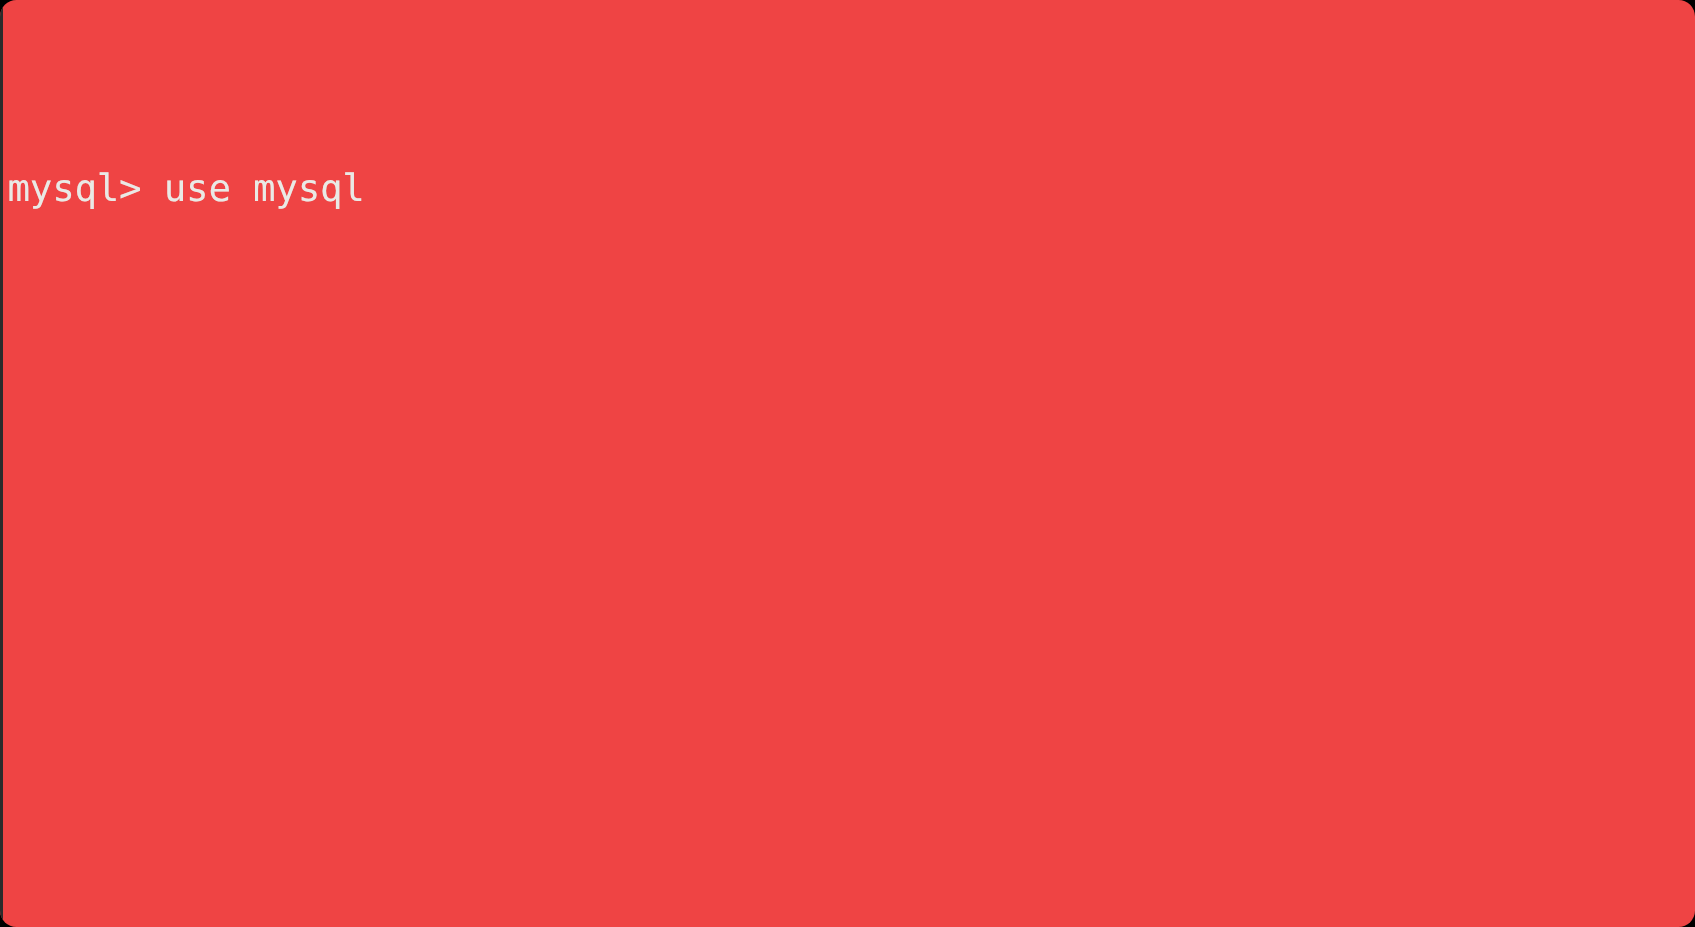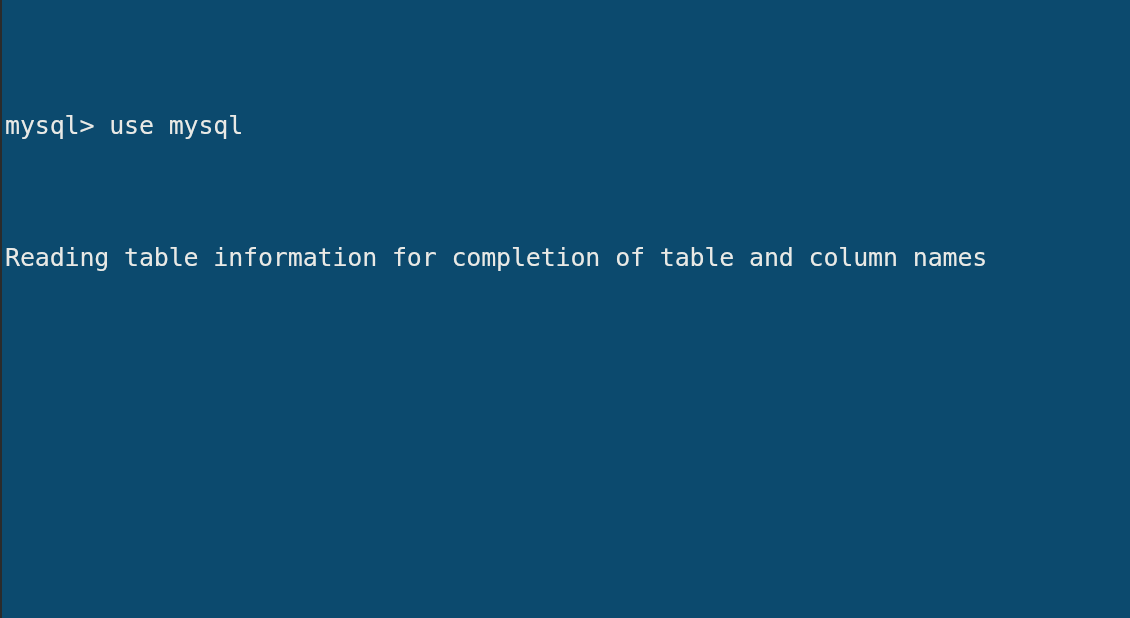--- a/index.html
+++ b/index.html
@@ -11,24 +11,25 @@
   body {
     width: 1130px;
     height: 618px;
     overflow: hidden;
     font-family: "DejaVu Sans Mono", monospace;
   }
   #terminal {
     position: relative;
     width: 1130px;
     height: 618px;
-    background: #0c4a6e;
+    background: #ef4444;
     box-sizing: border-box;
     padding: 10px 0 0 5px;
     overflow: hidden;
+    border-radius: 11px;
   }
   
   #terminal::before {
     content: "";
     position: absolute;
     left: 0;
     top: 0;
     width: 2px;
     height: 100%;
     background: #2b2b2b;
@@ -58,21 +59,20 @@
   }
 </style>
 </head>
 <body>
 
 <div id="terminal">
   <div id="screen">
 
     <span class="line">mysql&gt; use mysql</span>
 
-    <span class="line">Reading table information for completion of table and column names</span>
 
 
     <span class="line blank"></span>
 
     
 
     
 
     
 

